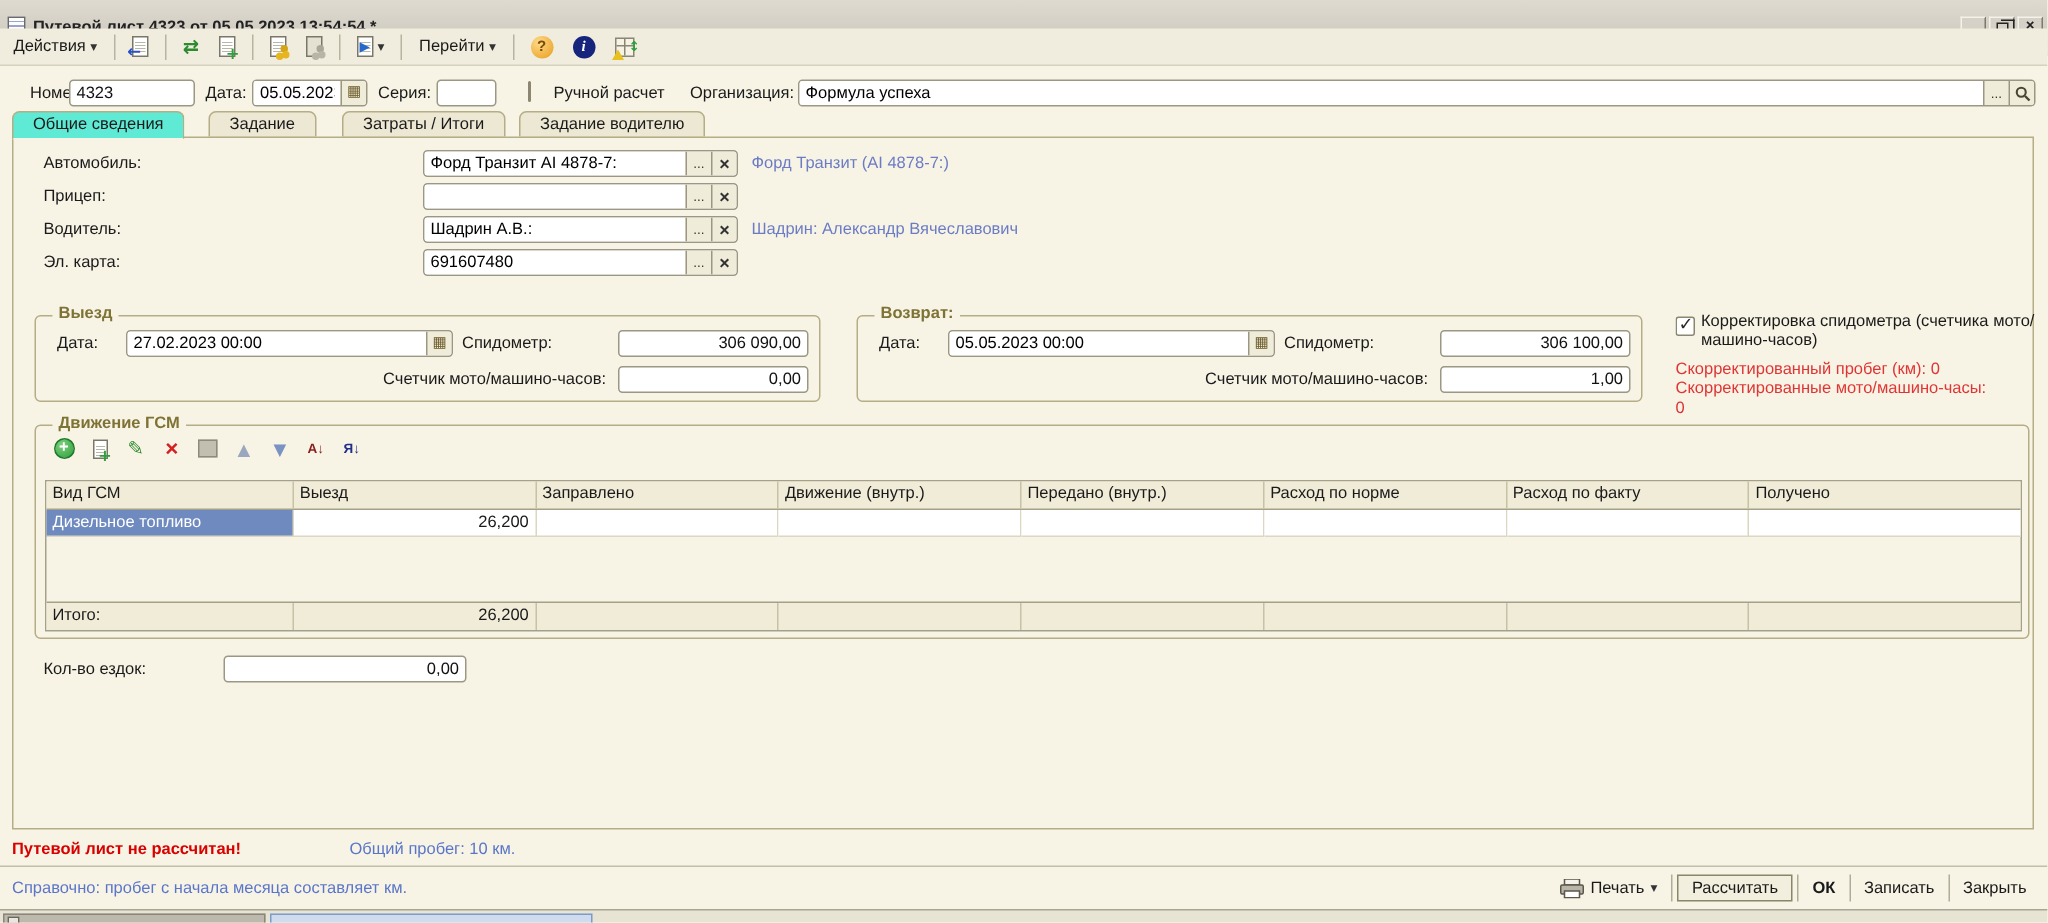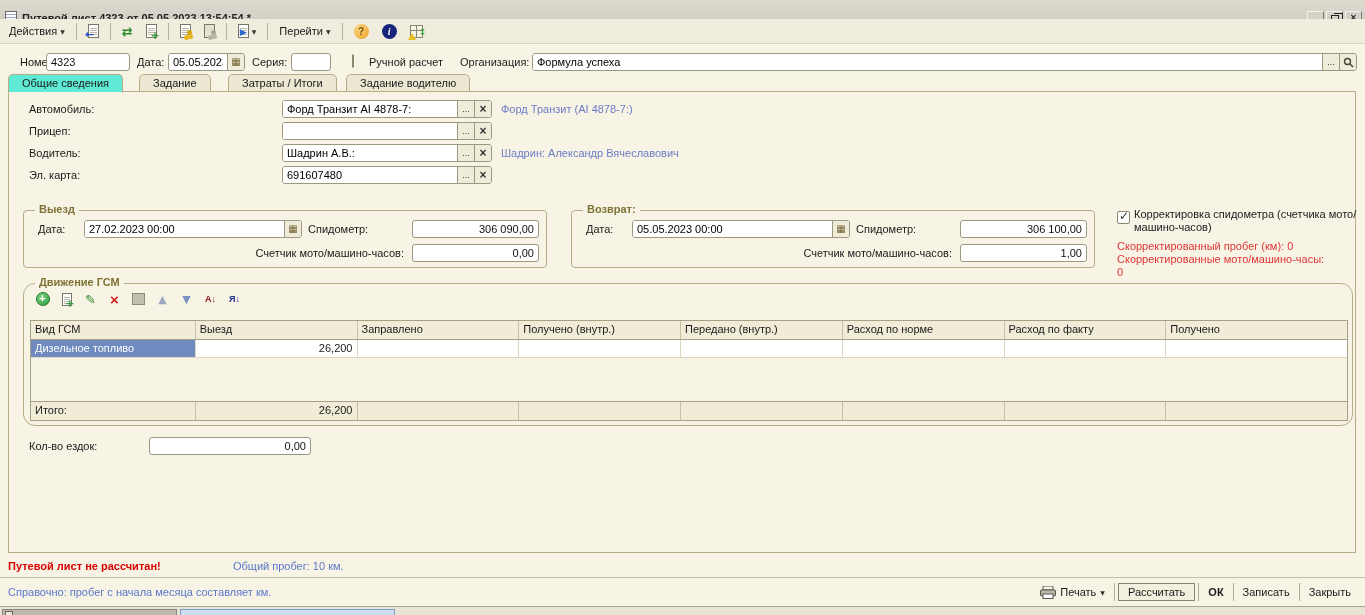--- a/index.html
+++ b/index.html
@@ -324,21 +324,21 @@
       <span class="checkbox" style="margin-top:3px;" data-checked="true">
           <span class="mark">✓</span>
         </span>
       <span class="lbl" style="line-height:13px;">Корректировка спидометра (счетчика мото/машино-часов)</span>
     </div>
     <div class="red-line" style="margin-top:6px;">Скорректированный пробег (км): 0</div>
     <div class="red-line">Скорректированные мото/машино-часы:</div>
     <div class="red-line">0</div>
   </div>
 
-  <div class="group" style="left:14px; top:191px; width:1330px; height:143px;border-radius:12px;">
+  <div class="group" style="left:14px; top:191px; width:1330px; height:143px;">
     <span class="group-title">Движение ГСМ</span>
 
     <div class="grid-tb">
       <span class="gi">
           <span class="gi-add">+</span>
         </span>
       <span class="gi">
           <span class="page" style="width:10px;height:13px;">
             <span class="pg-lines"></span>
             <span class="ovl plus-green">+</span>
@@ -365,21 +365,21 @@
       <span class="gi gi-sort za">
           <span>Я↓</span>
         </span>
     </div>
 
     <div class="ft">
       <div class="ft-row ft-header">
         <span class="cell c1">Вид ГСМ</span>
         <span class="cell c2">Выезд</span>
         <span class="cell c3">Заправлено</span>
-        <span class="cell c4">Получено (внутр.)</span>
+        <span class="cell c4">Движение (внутр.)</span>
         <span class="cell c5">Передано (внутр.)</span>
         <span class="cell c6">Расход по норме</span>
         <span class="cell c7">Расход по факту</span>
         <span class="cell c8">Получено</span>
       </div>
       <div class="ft-row ft-data">
         <span class="cell c1 sel">Дизельное топливо</span>
         <span class="cell c2 num-cell">26,200</span>
         <span class="cell c3"></span>
         <span class="cell c4"></span>

